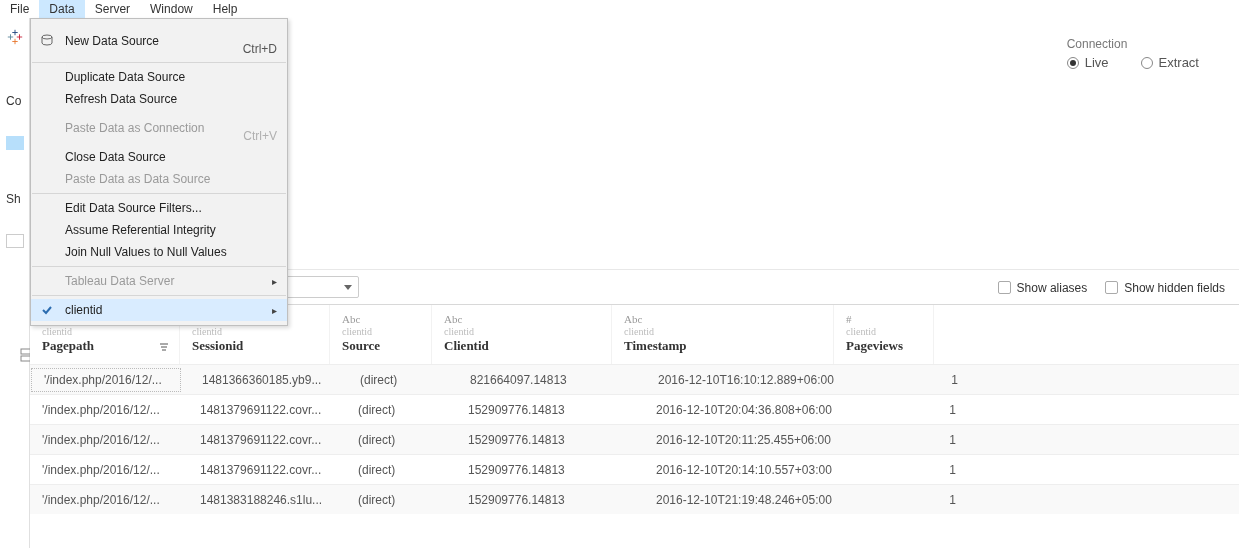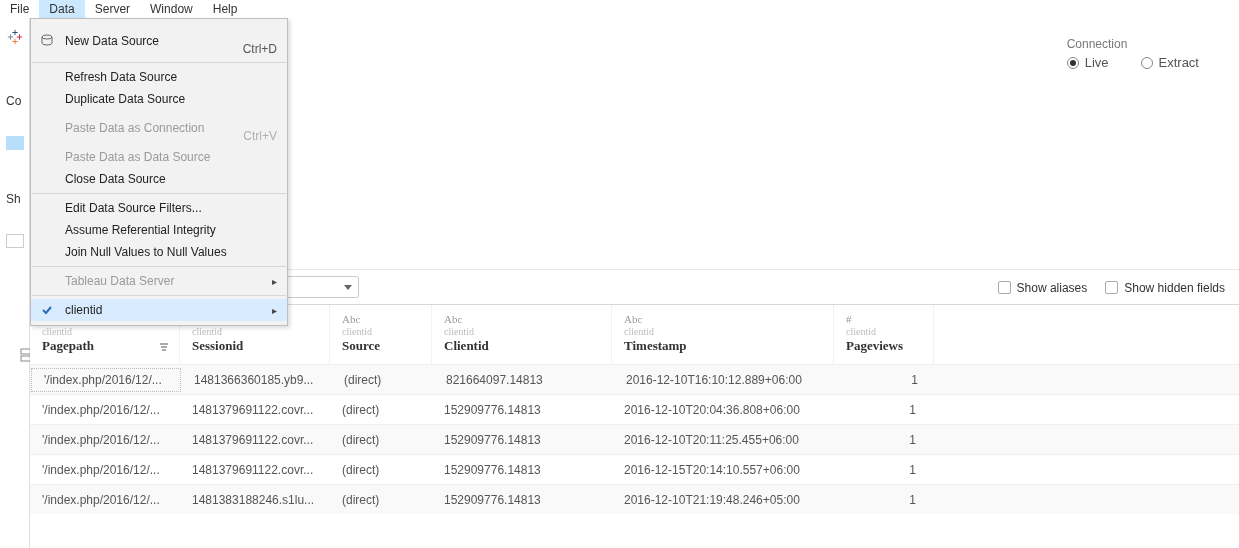--- a/index.html
+++ b/index.html
@@ -228,20 +228,21 @@
     .col-cli  { width:180px; }
     .col-ts   { width:222px; }
     .col-pv   { width:100px; text-align:left;}
     .col-pv .name { text-align:left;}
 
     .tbody .tr {
       display:flex;
       border-top:1px solid #eee;
       height:30px;
       align-items:center;
+      gap:8px;
     }
     .tbody .tr:nth-child(odd){ background:#f9f9f9;}
     .td {
       padding: 0 10px 0 12px;
       font-size:12px;
       color:#555;
       overflow:hidden;
       white-space:nowrap;
       text-overflow:ellipsis;
     }
@@ -268,34 +269,34 @@
         <svg width="14" height="14" viewBox="0 0 14 14">
           <ellipse cx="7" cy="3" rx="5" ry="2" fill="none" stroke="#666"></ellipse>
           <path d="M2 3v6a5 2 0 0 0 10 0V3" fill="none" stroke="#666"></path>
         </svg>
       </span>
       <span>New Data Source</span>
       <span class="shortcut">Ctrl+D</span>
     </div>
     <div class="dropdown-sep"></div>
     <div class="dropdown-item">
+      <span>Duplicate Data Source</span>
+    </div>
+    <div class="dropdown-item">
       <span>Refresh Data Source</span>
-    </div>
-    <div class="dropdown-item">
-      <span>Duplicate Data Source</span>
     </div>
     <div class="dropdown-item disabled">
       <span>Paste Data as Connection</span>
       <span class="shortcut">Ctrl+V</span>
     </div>
+    <div class="dropdown-item">
+      <span>Close Data Source</span>
+    </div>
     <div class="dropdown-item disabled">
       <span>Paste Data as Data Source</span>
-    </div>
-    <div class="dropdown-item">
-      <span>Close Data Source</span>
     </div>
     <div class="dropdown-sep"></div>
     <div class="dropdown-item">
       <span>Edit Data Source Filters...</span>
     </div>
     <div class="dropdown-item">
       <span>Assume Referential Integrity</span>
     </div>
     <div class="dropdown-item">
       <span>Join Null Values to Null Values</span>
@@ -483,21 +484,21 @@
             <div class="td col-src">(direct)</div>
             <div class="td col-cli">152909776.14813</div>
             <div class="td col-ts">2016-12-10T20:11:25.455+06:00</div>
             <div class="td col-pv">1</div>
           </div>
           <div class="tr">
             <div class="td col-page">'/index.php/2016/12/...</div>
             <div class="td col-sess">1481379691122.covr...</div>
             <div class="td col-src">(direct)</div>
             <div class="td col-cli">152909776.14813</div>
-            <div class="td col-ts">2016-12-15T20:14:10.557+06:00</div>
+            <div class="td col-ts">2016-12-10T20:14:10.557+03:00</div>
             <div class="td col-pv">1</div>
           </div>
           <div class="tr">
             <div class="td col-page">'/index.php/2016/12/...</div>
             <div class="td col-sess">1481383188246.s1lu...</div>
             <div class="td col-src">(direct)</div>
             <div class="td col-cli">152909776.14813</div>
             <div class="td col-ts">2016-12-10T21:19:48.246+05:00</div>
             <div class="td col-pv">1</div>
           </div>

